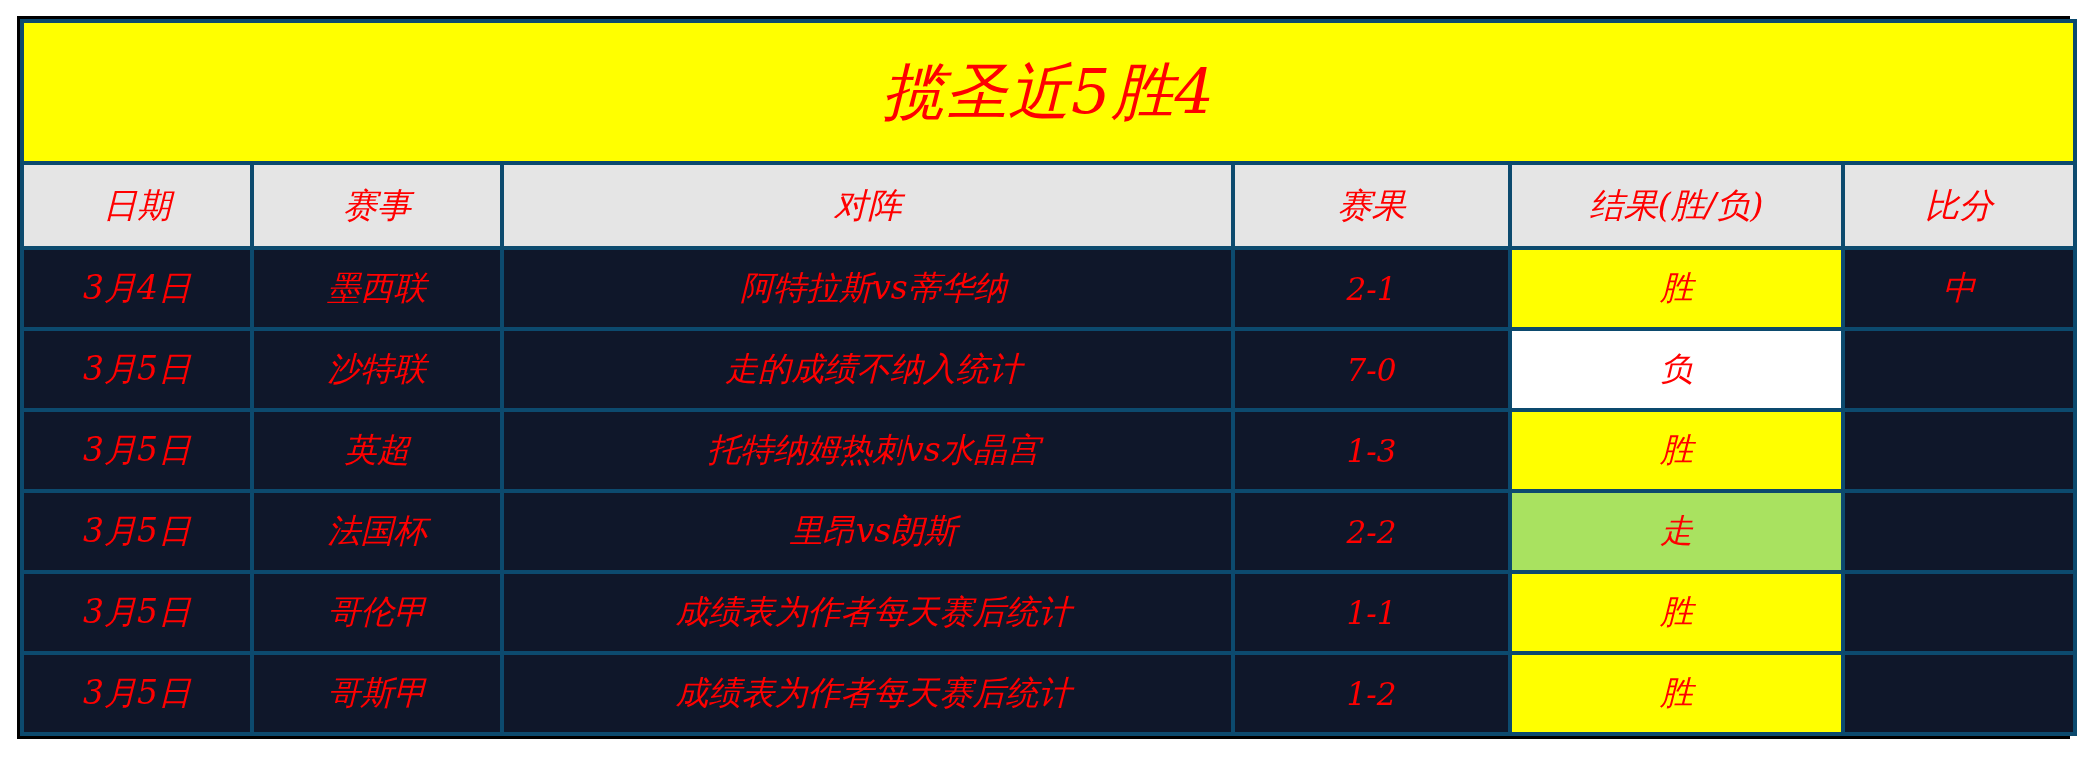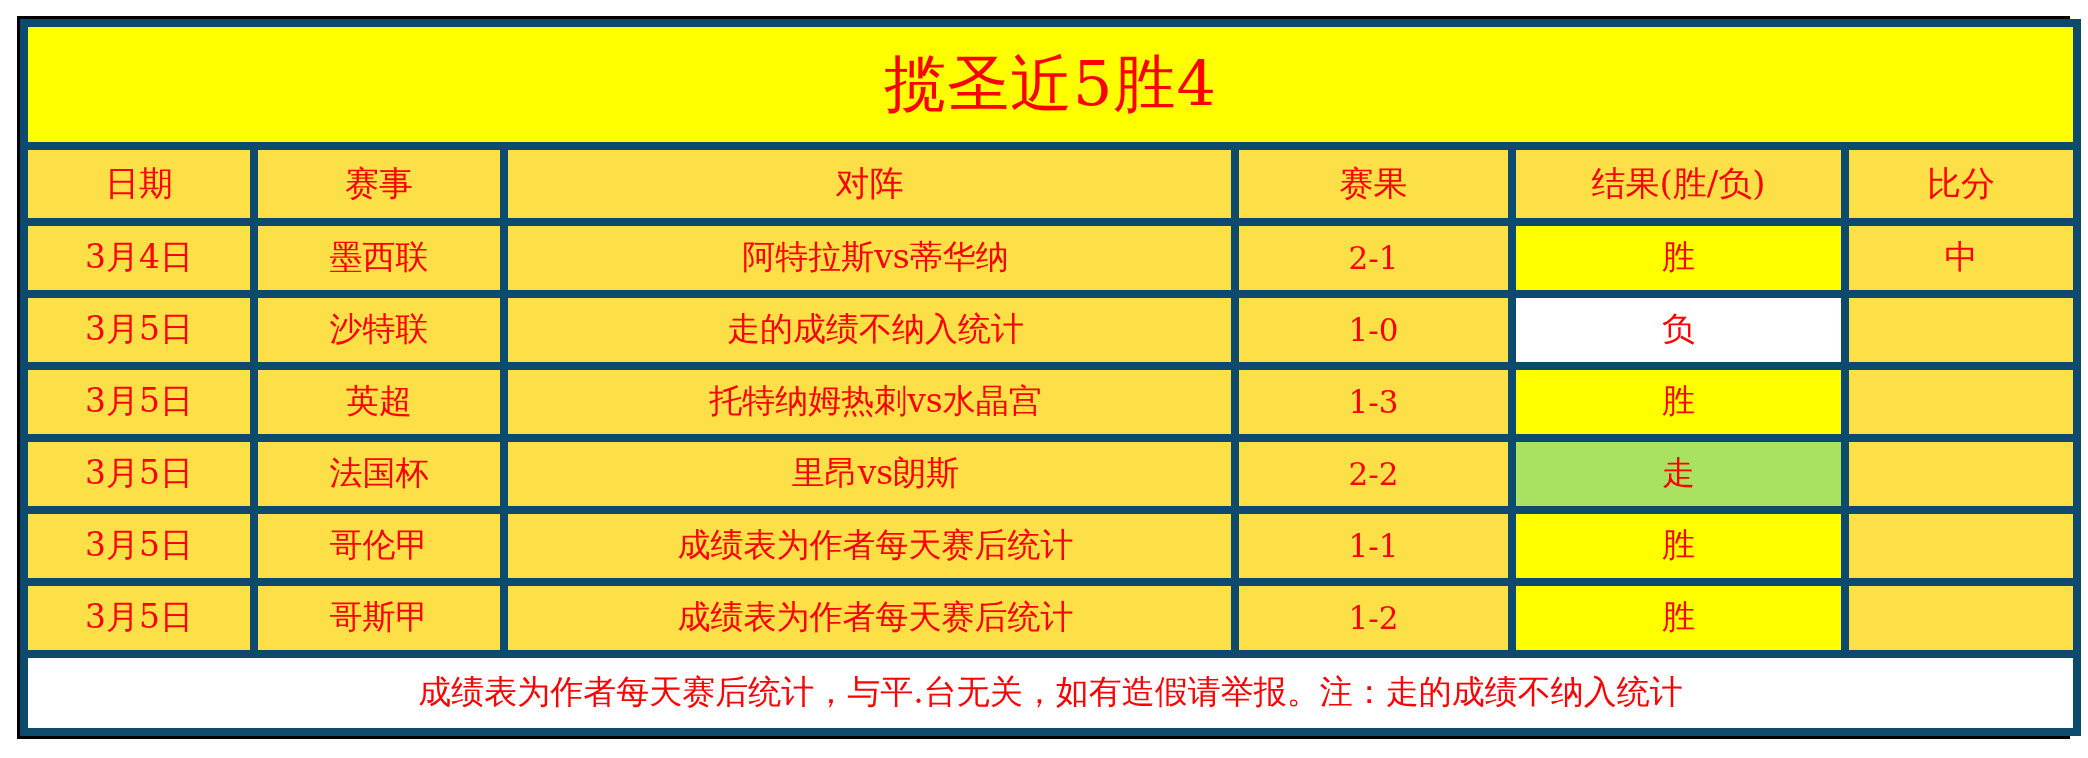--- a/index.html
+++ b/index.html
@@ -26,27 +26,28 @@
   }
 
   table.grid {
     border-collapse: collapse;
     table-layout: fixed;
     width: 100%;
     height: 100%;
   }
 
   table.grid td {
-    border: 8px solid #0c4a6e;
+    border: 4px solid #0c4a6e;
     text-align: center;
     vertical-align: middle;
     padding: 0;
     color: #ff0000;
     font-family: "DejaVu Serif", "Liberation Serif", serif;
     white-space: nowrap;
+    font-style: italic;
   }
 
   
   td.title-cell {
     background: #ffff00;
     height: 96px;
     border-top: none;
     border-left: none;
     border-right: none;
   }
@@ -54,29 +55,29 @@
     color: #ff0000;
     font-size: 62px;
     font-weight: 400;
     letter-spacing: 1px;
     line-height: 1;
     font-family: "DejaVu Serif", "Liberation Serif", serif;
   }
 
   
   td.hdr {
-    background: #fde047;
+    background: #e5e5e5;
     height: 56px;
     font-size: 34px;
     color: #ff0000;
   }
 
   
   td.data {
-    background: #fde047;
+    background: #0f172a;
     height: 53px;
     font-size: 33px;
     color: #ff0000;
   }
   td.data.match { font-size: 33px; padding-left: 12px; }
   td.data.score { font-size: 31px; margin-left: 14px; }
 
   td.res-win  { background: #ffff00; color: #ff0000; }
   td.res-lose { background: #ffffff; color: #000000; }
   td.res-draw { background: #a9e260; color: #5e81a8; }
@@ -132,21 +133,21 @@
         <td class="data match">阿特拉斯vs蒂华纳</td>
         <td class="data score">2-1</td>
         <td class="data res-win">胜</td>
         <td class="data">中</td>
       </tr>
 
       <tr>
         <td class="data">3月5日</td>
         <td class="data">沙特联</td>
         <td class="data match">走的成绩不纳入统计</td>
-        <td class="data score">1-0</td>
+        <td class="data score">7-0</td>
         <td class="data res-lose">负</td>
         <td class="data"></td>
       </tr>
 
       <tr>
         <td class="data">3月5日</td>
         <td class="data">英超</td>
         <td class="data match">托特纳姆热刺vs水晶宫</td>
         <td class="data score">1-3</td>
         <td class="data res-win">胜</td>
@@ -173,18 +174,15 @@
 
       <tr>
         <td class="data">3月5日</td>
         <td class="data">哥斯甲</td>
         <td class="data match">成绩表为作者每天赛后统计</td>
         <td class="data score">1-2</td>
         <td class="data res-win">胜</td>
         <td class="data"></td>
       </tr>
 
-      <tr>
-        <td class="footer-cell" colspan="6">成绩表为作者每天赛后统计，与平.台无关，如有造假请举报。注：走的成绩不纳入统计</td>
-      </tr>
     </tbody>
   </table>
 </div>
 
 </body></html>

